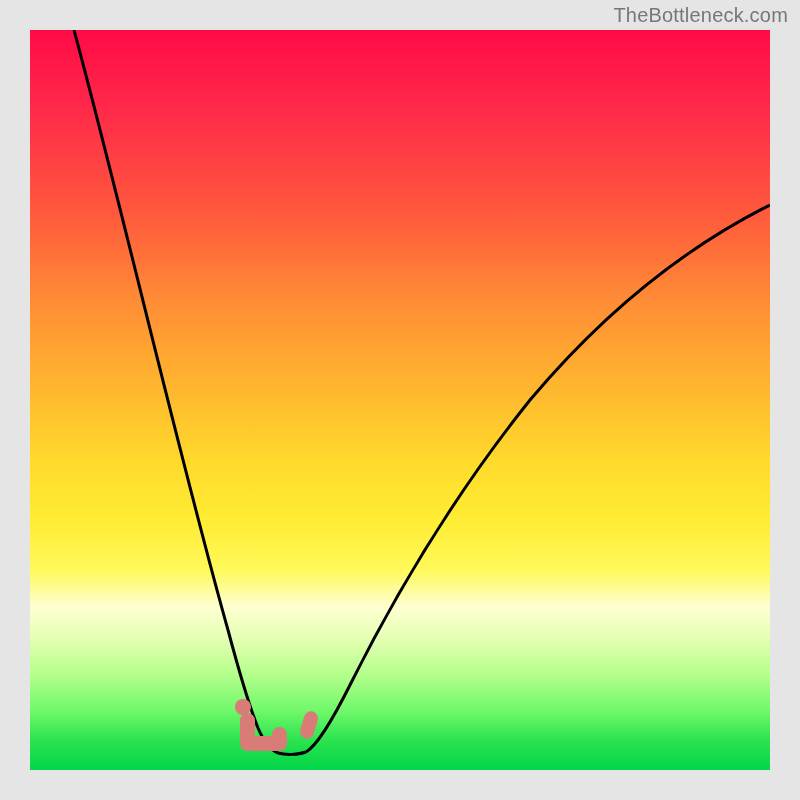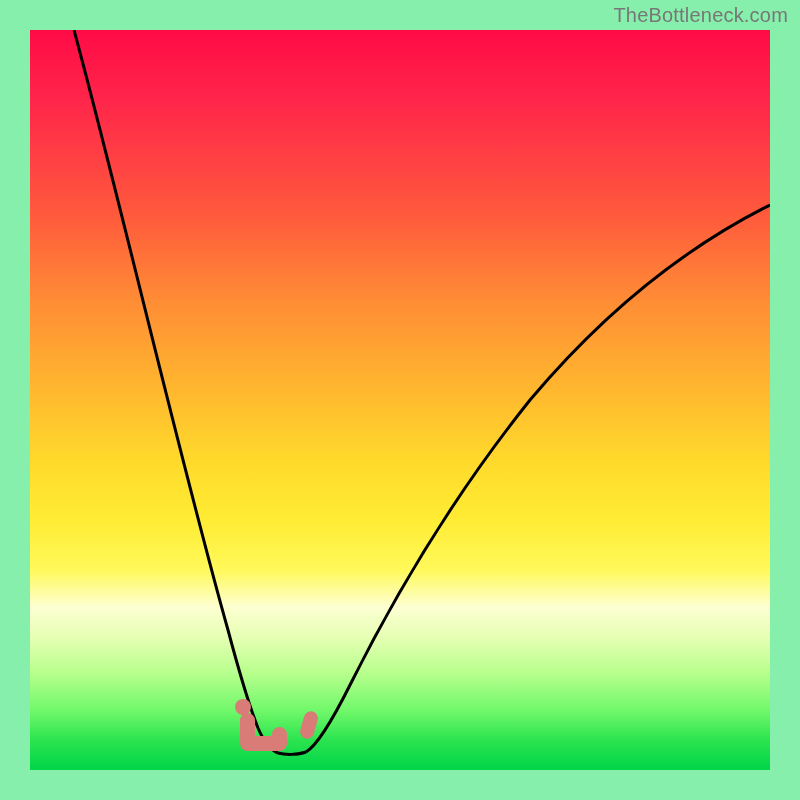--- a/index.html
+++ b/index.html
@@ -9,21 +9,21 @@
     height: 800px;
     background: #000;
     overflow: hidden;
   }
   .frame {
     position: absolute;
     left: 0;
     top: 0;
     width: 800px;
     height: 800px;
-    background: #86efac;
+    background: #e5e5e5;
   }
   .plot {
     position: absolute;
     left: 30px;
     top: 30px;
     width: 740px;
     height: 740px;
     
     background: linear-gradient(
       to bottom,

